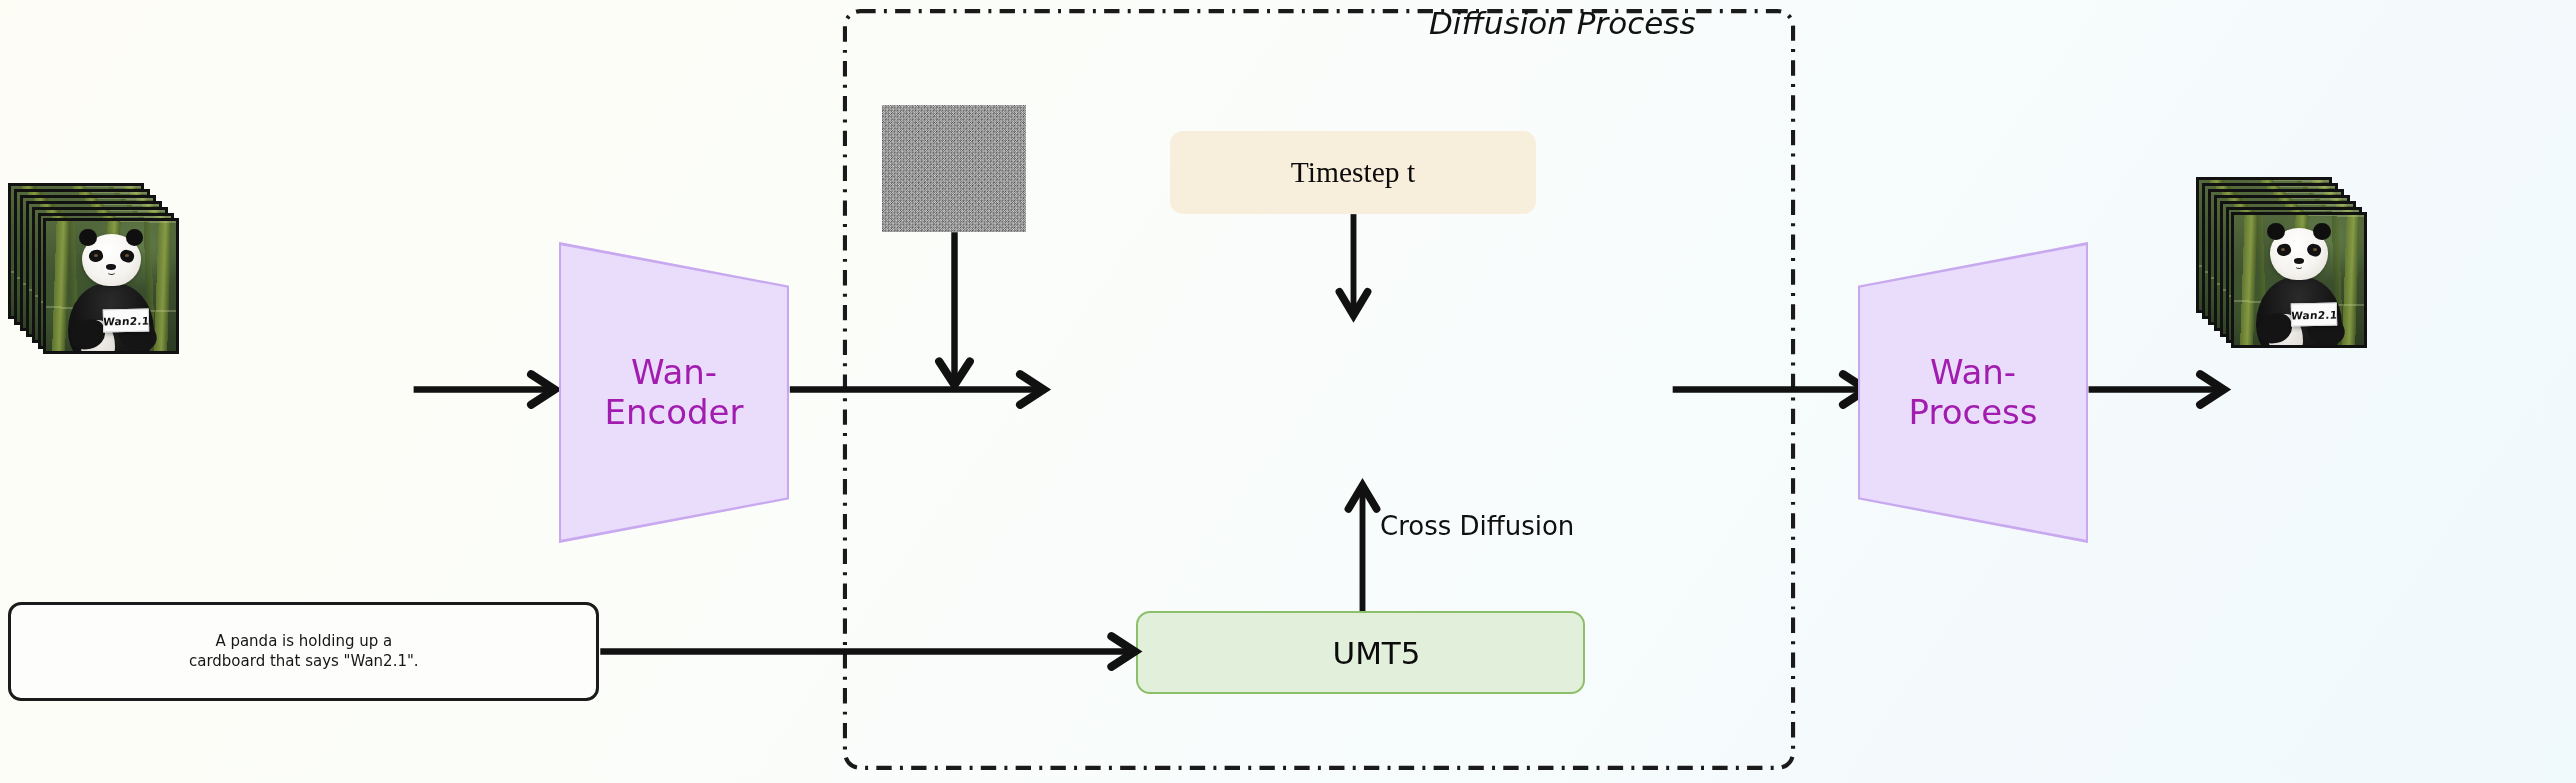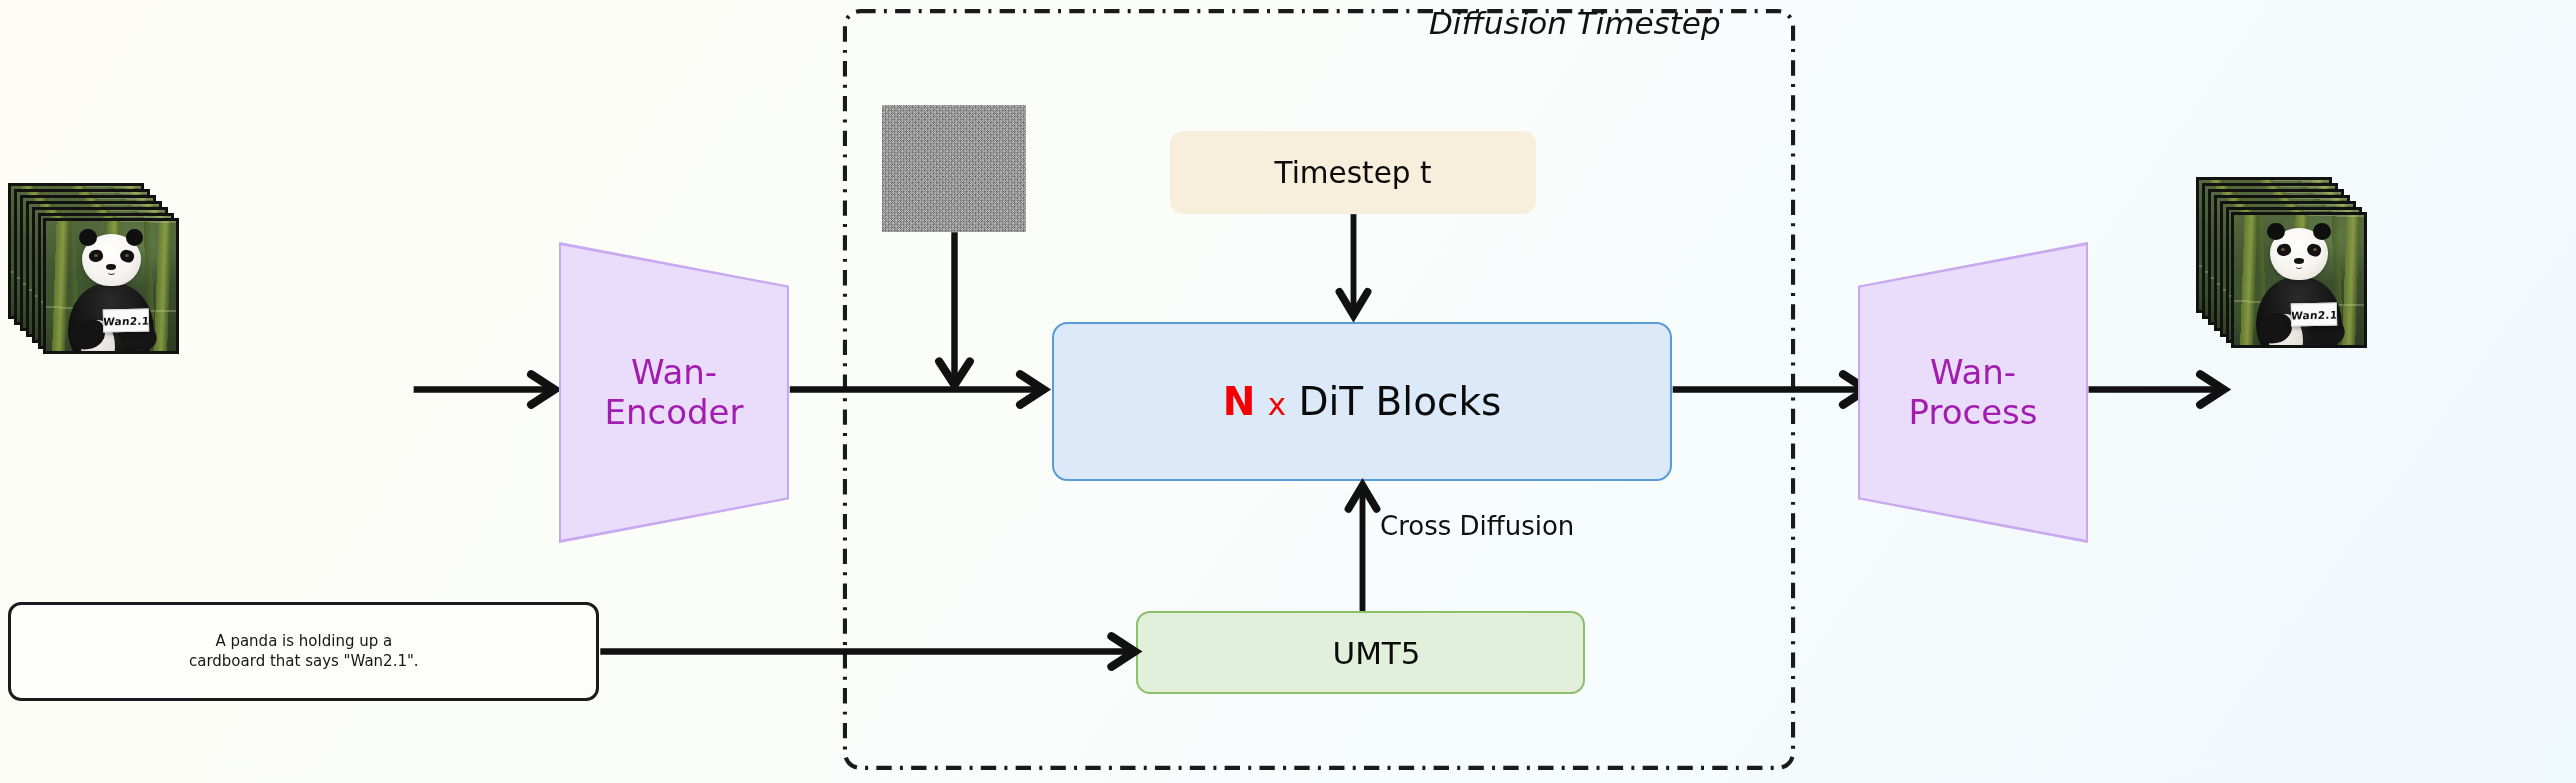--- a/index.html
+++ b/index.html
@@ -270,21 +270,21 @@
     box-sizing: border-box;
     text-align: center;
   }
   .rbox .rlabel { color: #0b0b0b; }
 
   #timestep-box {
     background: #f8eedc;
     border-radius: 13px;
     border: none;
   }
-  #timestep-box .rlabel { font-size: 29.5px; }
+  #timestep-box .rlabel { font-size: 29.5px; font-family: Liberation Serif, serif; }
 
   #dit-box {
     background: #dce9f8;
     border: 2.4px solid #5a9bd5;
     border-radius: 15.4px;
   }
   #dit-box .rlabel { font-size: 39px; white-space: nowrap; }
   #dit-box .n-sym { color: #f40000; font-weight: 700; }
   #dit-box .x-sym { color: #f40000; font-weight: 400; font-size: 31px; }
   #dit-box .dit-text { color: #0a0a0a; font-weight: 400; }
@@ -352,21 +352,21 @@
   }
 </style>
 </head>
 <body>
 
 <div id="canvas">
 
   <svg id="diffusion-box" style="left:842px; top:8.3px; width:954px; height:763px;" viewBox="0 0 1616 1292" xmlns="http://www.w3.org/2000/svg">
     <rect x="5" y="5" width="1606" height="1282" rx="26" ry="26" fill="none" stroke="#1a1a1a" stroke-width="7" stroke-dasharray="26 14 5 14" stroke-linecap="butt"></rect>
   </svg>
-  <div id="diffusion-label" style="left:1429px; top:4.7px;">Diffusion Timestep</div>
+  <div id="diffusion-label" style="left:1429px; top:4.7px;">Diffusion Process</div>
 
   <div class="stack" style="left:8.3px; top:183px; width:171px; height:154px;">
     <div class="frame" style="left:0px;  top:0px;  width:136px; height:136px;">
         <div class="bamboo"></div>
         <div class="nodes"></div>
       </div>
     <div class="frame" style="left:5.9px; top:5.9px; width:136px; height:136px;">
         <div class="bamboo"></div>
         <div class="nodes"></div>
       </div>
@@ -439,25 +439,20 @@
 
   <div class="rbox" id="timestep-box" style="left:1170px; top:131px; width:366px; height:83px;">
     <div class="rlabel">Timestep t</div>
   </div>
 
   <svg class="arrow-svg" style="left:1330px; top:214px; width:47px; height:109px;" viewBox="0 0 80 185" xmlns="http://www.w3.org/2000/svg">
     <line x1="40" y1="0" x2="40" y2="160" stroke="#111" stroke-width="10"></line>
     <polyline points="16,132 40,172 64,132" fill="none" stroke="#111" stroke-width="13" stroke-linecap="round" stroke-linejoin="miter"></polyline>
   </svg>
 
-  <div class="rbox" id="dit-box" style="left:1052px; top:322px; width:620px; height:159px;">
-    <div class="rlabel">
-      <span class="n-sym">N</span><span> </span><span class="x-sym">x</span><span> </span><span class="dit-text">DiT Blocks</span>
-    </div>
-  </div>
 
   <svg class="arrow-svg" style="left:1672px; top:366px; width:207px; height:47px;" viewBox="0 0 350 80" xmlns="http://www.w3.org/2000/svg">
     <line x1="0" y1="40" x2="318" y2="40" stroke="#111" stroke-width="11"></line>
     <polyline points="290,14 330,40 290,66" fill="none" stroke="#111" stroke-width="14" stroke-linecap="round" stroke-linejoin="miter"></polyline>
   </svg>
 
   <svg class="arrow-svg" style="left:1339px; top:478px; width:47px; height:136px;" viewBox="0 0 80 230" xmlns="http://www.w3.org/2000/svg">
     <line x1="40" y1="230" x2="40" y2="24" stroke="#111" stroke-width="10"></line>
     <polyline points="16,52 40,12 64,52" fill="none" stroke="#111" stroke-width="13" stroke-linecap="round" stroke-linejoin="miter"></polyline>
   </svg>

